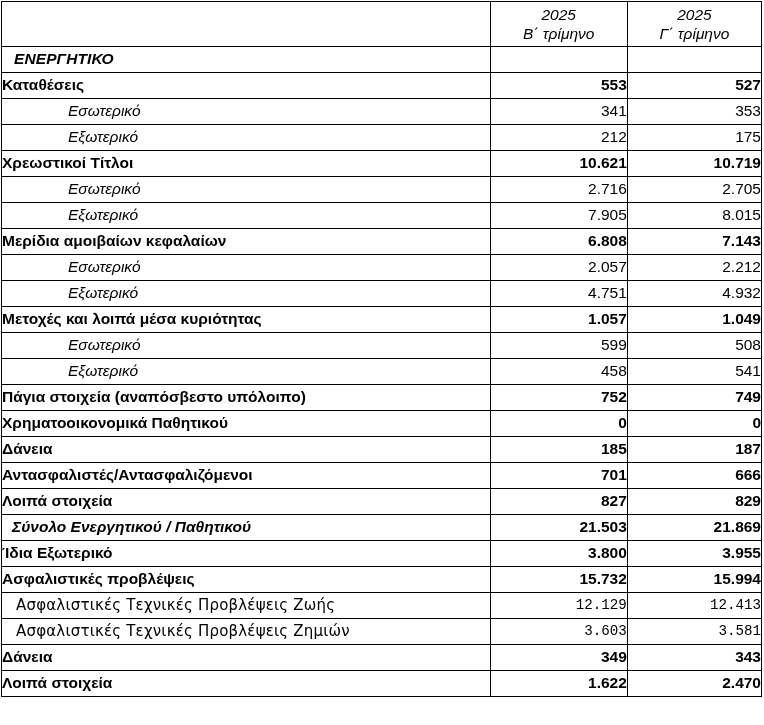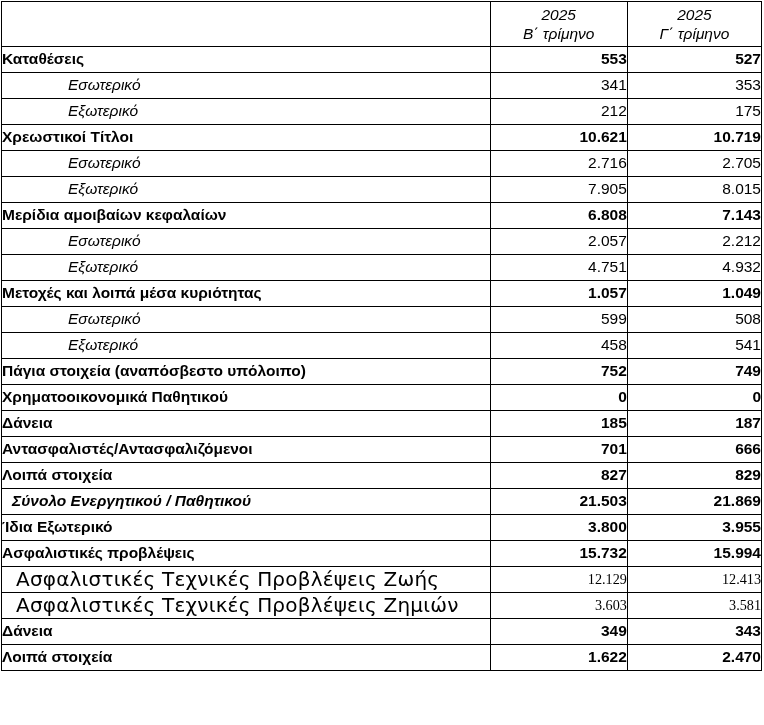--- a/index.html
+++ b/index.html
@@ -113,26 +113,26 @@
     padding-left: 10px;
   }
   tr.r-total td.value {
     font-weight: bold;
   }
   tr.r-light td.label {
     font-weight: normal;
     font-style: normal;
     padding-left: 14px;
     font-family: "DejaVu Sans", sans-serif;
-    font-size: 20px;
+    font-size: 15px;
     letter-spacing: 0.2px;
   }
   tr.r-light td.value {
     font-weight: normal;
-    font-family: Liberation Serif, serif;
+    font-family: Liberation Mono, monospace;
     font-size: 14.2px;
   }
 </style>
 </head>
 <body>
 
 <div class="sheet">
   <table class="balance-table">
     <colgroup>
       <col class="col-label">
@@ -146,20 +146,25 @@
           <span class="hp-year">2025</span>
           <span class="hp-quarter">Β΄ τρίμηνο</span>
         </th>
         <th class="head-period">
           <span class="hp-year">2025</span>
           <span class="hp-quarter">Γ΄ τρίμηνο</span>
         </th>
       </tr>
     </thead>
     <tbody id="table-body">
+        <tr class="r-section">
+          <td class="label">ΕΝΕΡΓΗΤΙΚΟ</td>
+          <td class="value"></td>
+          <td class="value"></td>
+        </tr>
         <tr class="r-main">
           <td class="label">Καταθέσεις</td>
           <td class="value">553</td>
           <td class="value">527</td>
         </tr>
         <tr class="r-sub">
           <td class="label">Εσωτερικό</td>
           <td class="value">341</td>
           <td class="value">353</td>
         </tr>

